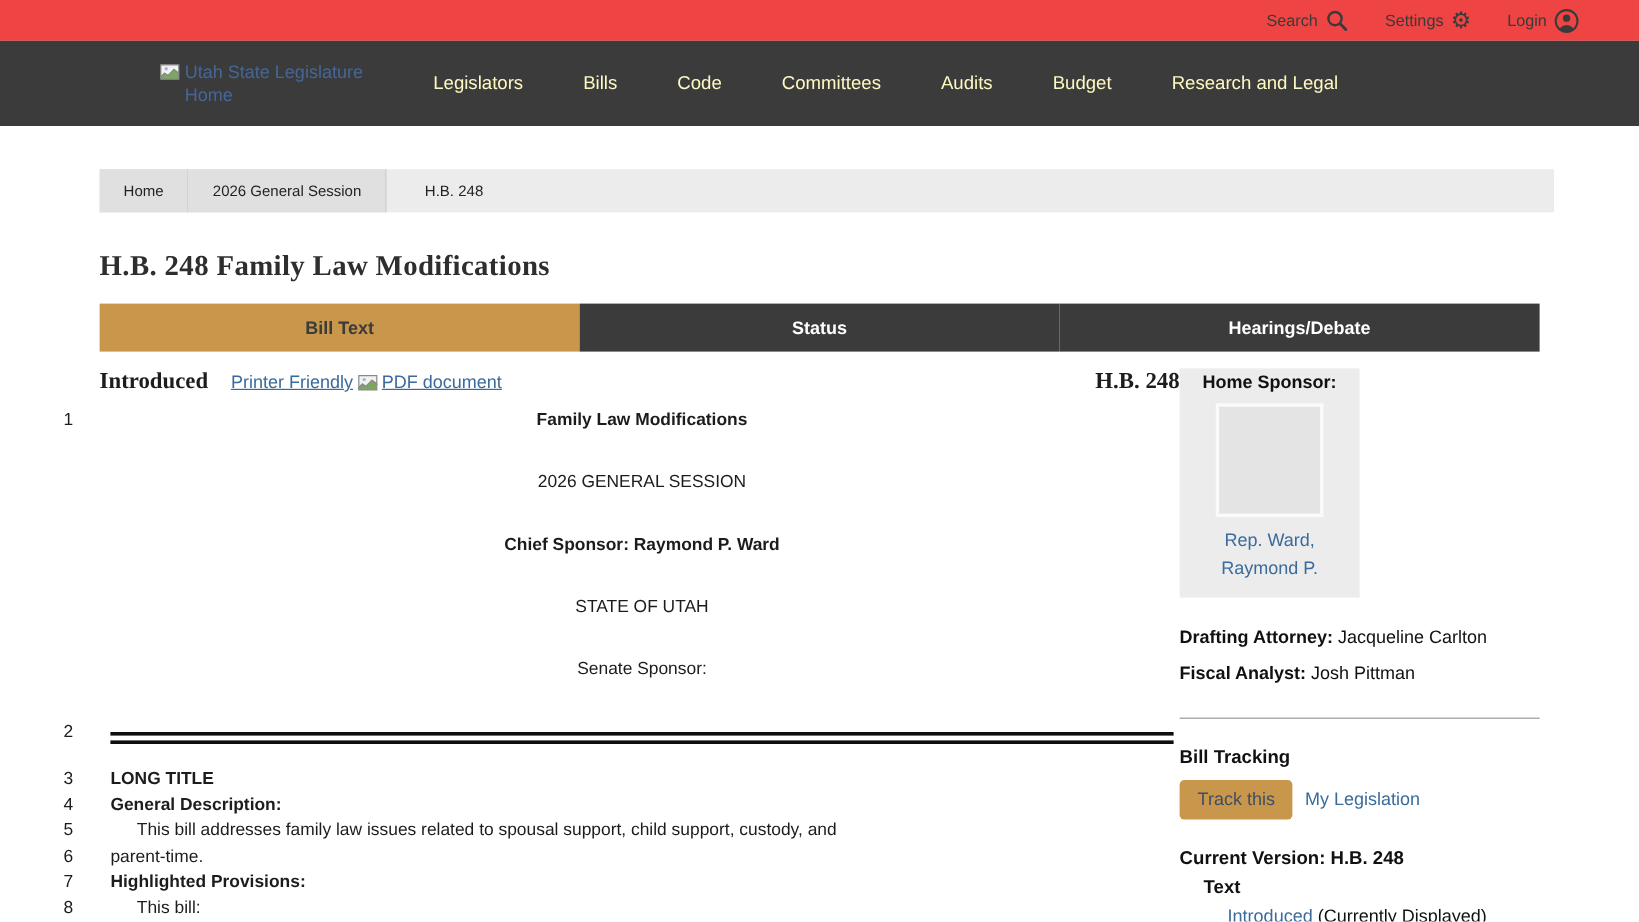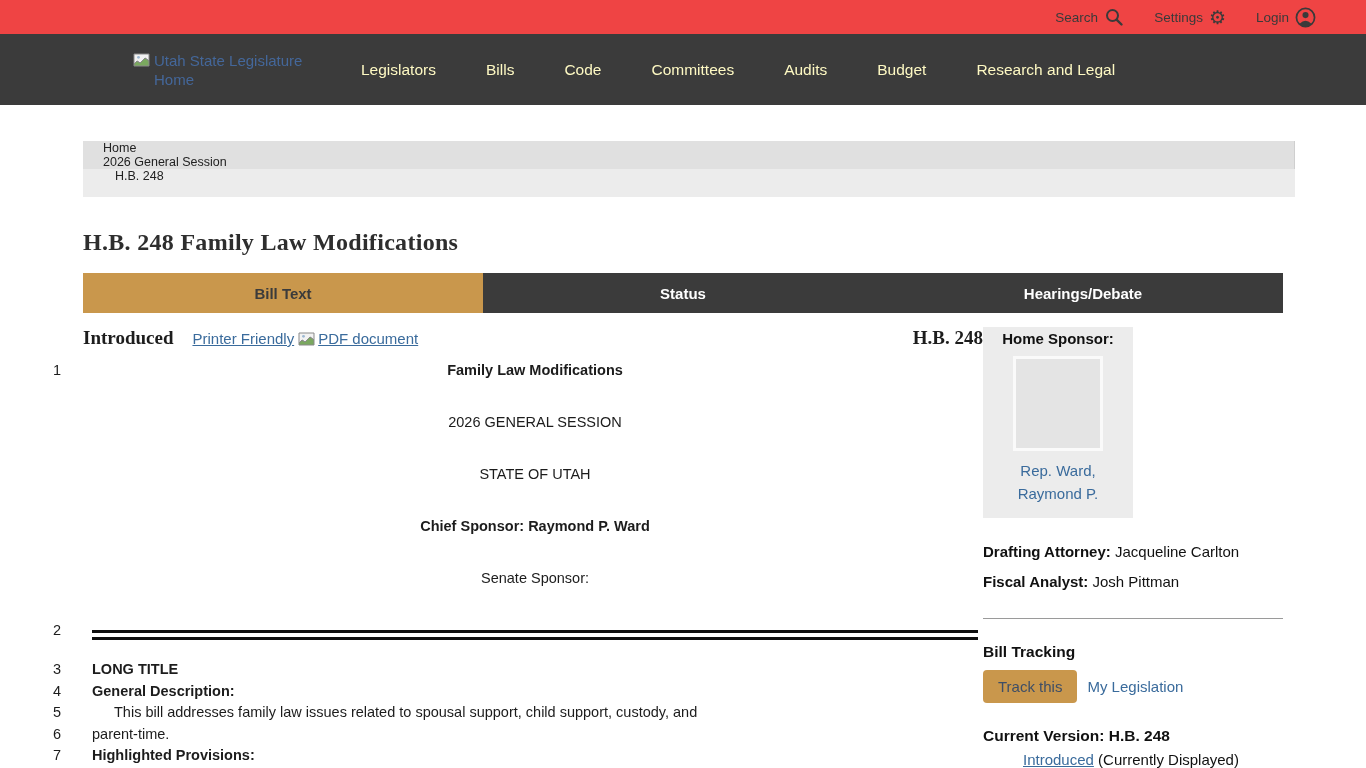--- a/index.html
+++ b/index.html
@@ -17,22 +17,22 @@
   
   .mainnav { height:71px; background:#3b3b3b; display:flex; align-items:center; }
   .logo { margin-left:133px; width:172px; display:flex; align-items:flex-start;
           gap:4px; cursor:pointer; }
   .logo .alt-text { color:#44679a; font-size:15px; line-height:19px; }
   .broken-img { flex:0 0 auto; margin-top:2px; }
   .nav-items { display:flex; gap:50px; margin-left:56px; }
   .nav-item { color:#fef9c3; font-size:15.5px; cursor:pointer; white-space:nowrap; }
 
   
-  .breadcrumb { margin:36px 71px 0 83px; height:56px; background:#ececec;
-                display:flex; align-items:stretch;flex-direction:column; }
+  .breadcrumb { margin:36px 71px 0 83px; height:36px; background:#ececec;
+                display:flex; align-items:stretch; }
   .crumb { display:flex; align-items:center; padding:0 20px; font-size:12.5px;
            color:#222; }
   .crumb.seg { background:#e0e0e0; border-right:1px solid #cfcfcf; cursor:pointer; }
   .crumb.current { background:transparent; padding-left:32px; }
 
   
   .page-title { margin:32px 0 0 83px; font-family:"Liberation Serif", serif;
                 font-size:24px; font-weight:bold; color:#2e2e2e; letter-spacing:0.3px; }
 
   
@@ -187,27 +187,27 @@
     </div>
 
     <div class="bline centered bold">
       <span class="num">1</span>
       <span class="btext">Family Law Modifications</span>
     </div>
     <div class="bline centered">
       <span class="num"></span>
       <span class="btext">2026 GENERAL SESSION</span>
     </div>
+    <div class="bline centered bold">
+      <span class="num"></span>
+      <span class="btext">Chief Sponsor: Raymond P. Ward</span>
+    </div>
     <div class="bline centered">
       <span class="num"></span>
       <span class="btext">STATE OF UTAH</span>
-    </div>
-    <div class="bline centered bold">
-      <span class="num"></span>
-      <span class="btext">Chief Sponsor: Raymond P. Ward</span>
     </div>
     <div class="bline centered">
       <span class="num"></span>
       <span class="btext">Senate Sponsor:</span>
     </div>
     <div class="bline rule-row">
       <span class="num">2</span>
       <span class="btext">
         <span class="double-rule" style="display:block"></span>
       </span>
@@ -254,19 +254,20 @@
     <hr>
 
     <div class="tracking-head">Bill Tracking</div>
     <div class="tracking-row">
       <button class="track-btn">Track this</button>
       <a class="my-leg-link">My Legislation</a>
     </div>
 
     <div class="cur-version">
       <div>Current Version: H.B. 248</div>
+      <div class="l2">Text</div>
     </div>
     <div class="version-item">
       <a>Introduced</a>
       <span>(Currently Displayed)</span>
     </div>
   </div>
 </div>
 
 </body></html>

